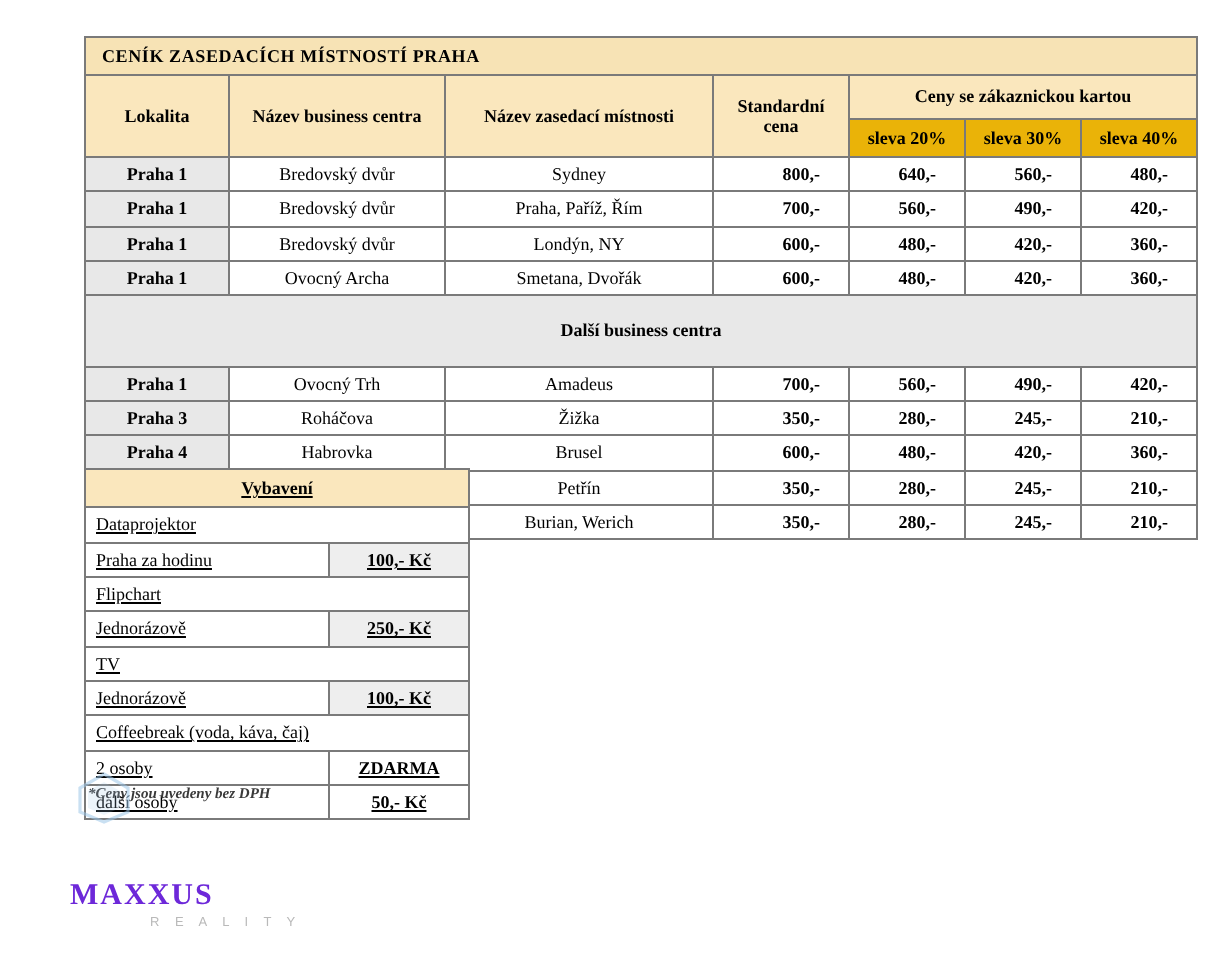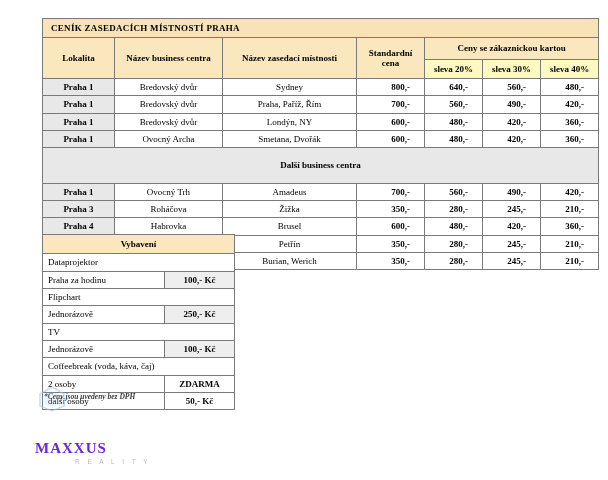--- a/index.html
+++ b/index.html
@@ -50,21 +50,21 @@
   }
 
   .hdr {
     background: #fae7bd;
     font-weight: bold;
     text-align: center;
     padding: 5px 2px !important;
     vertical-align: middle;
   }
   .hdr-sub {
-    background: #fef9c3;
+    background: #eab308;
     font-weight: bold;
     text-align: center;
     padding: 4px 2px !important;
     vertical-align: middle;
   }
 
   .rowlabel {
     background: #e8e8e8;
     font-weight: bold;
     text-align: center;
@@ -92,20 +92,21 @@
   }
 
   
   table.equip {
     position: absolute;
     left: 25px;
     top: 234px;
     width: 192px;
     border-collapse: collapse;
     table-layout: fixed;
+    text-decoration: underline;
   }
   table.equip td {
     border: 1px solid #7a7a7a;
     font-size: 9px;
     line-height: 1.15;
     padding: 3px 4px;
   }
   .eq-title {
     background: #fae7bd;
     font-weight: bold;

